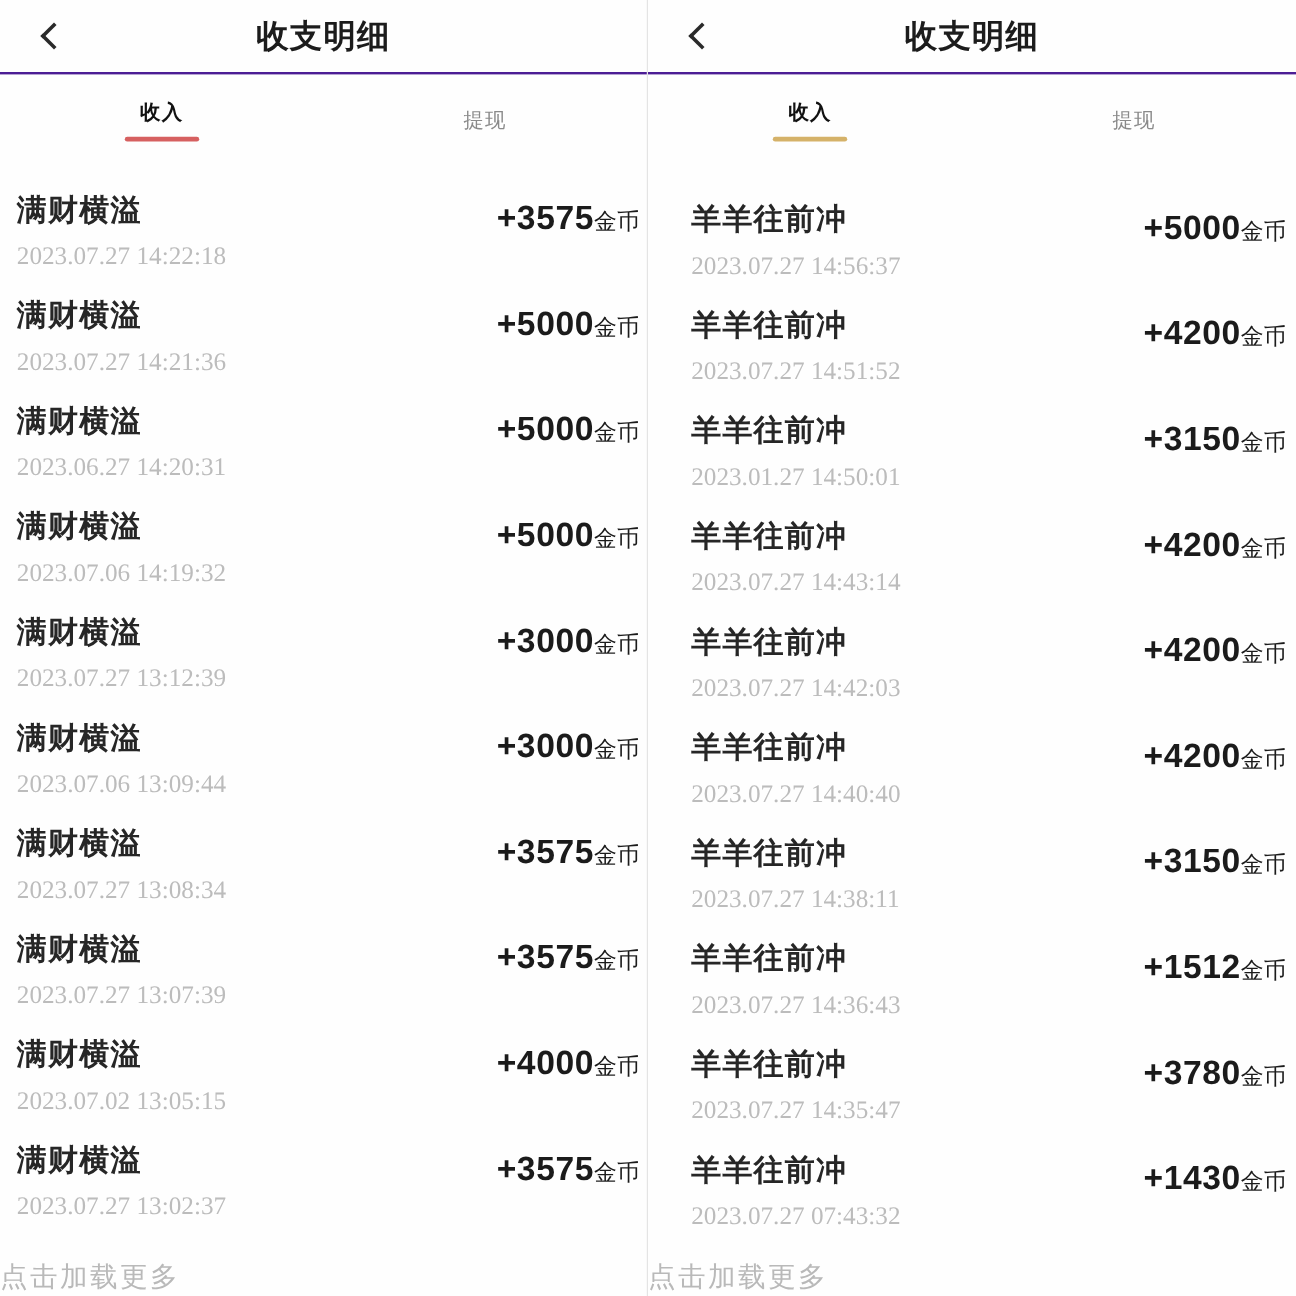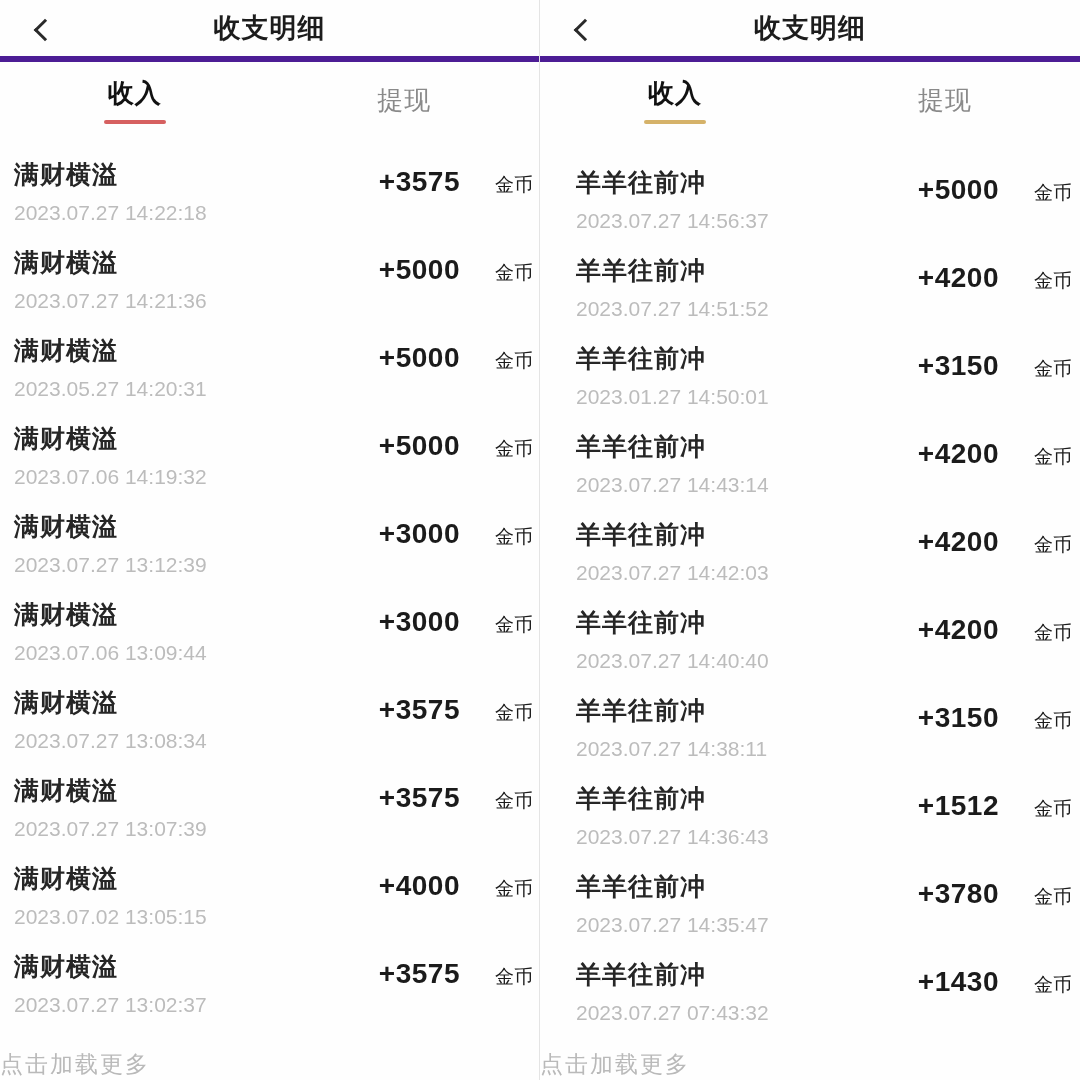--- a/index.html
+++ b/index.html
@@ -18,21 +18,21 @@
     flex-direction: column;
     background: #fefefe;
   }
   .panel-left { border-right: 1px solid #e4e4e4; }
 
   
   .appbar {
     position: relative;
     height: 62px;
     flex: 0 0 62px;
-    border-bottom: 6px solid #4c1d95;
+    border-bottom: 2px solid #4c1d95;
     display: flex;
     align-items: center;
     justify-content: center;
   }
   .back-btn {
     position: absolute;
     left: 24px;
     top: 12px;
     width: 36px;
     height: 36px;
@@ -62,21 +62,21 @@
     display: flex;
     align-items: center;
   }
   .tab {
     width: 50%;
     display: flex;
     flex-direction: column;
     align-items: center;
     cursor: pointer;
   }
-  .tab-label { font-size: 26px; color: #8a8a8a; font-weight: 400; letter-spacing: 1px; }
+  .tab-label { font-size: 17px; color: #8a8a8a; font-weight: 400; letter-spacing: 1px; }
   .tab.active .tab-label { color: #111; font-weight: 700; }
   .tab-underline {
     width: 62px;
     height: 4px;
     border-radius: 2px;
     margin-top: 9px;
   }
 
   
   .txn-list { flex: 1 1 auto; display: flex; flex-direction: column; }
@@ -84,24 +84,24 @@
   .txn-row {
     height: 88px;
     display: flex;
     align-items: center;
     justify-content: space-between;
   }
   .panel-left .txn-row { padding: 0 6px 0 14px; }
   .panel-right .txn-row { padding: 0 8px 0 36px; }
   .txn-left { display: flex; flex-direction: column; margin-top: 19px; }
   .txn-name { font-size: 25px; font-weight: 600; color: #262626; letter-spacing: 1px; }
-  .txn-time { font-size: 21px; color: #bcbcbc; margin-top: 10px; }
+  .txn-time { font-size: 21px; color: #bcbcbc; margin-top: 10px; font-family: Liberation Serif, serif; }
   .txn-amount { white-space: nowrap; color: #1b1b1b; }
   .txn-amount .num { font-size: 28px; font-weight: 600; letter-spacing: 0.5px; }
-  .txn-amount .unit { font-size: 19px; font-weight: 500; margin-left: 35px; }
+  .txn-amount .unit { font-size: 19px; font-weight: 500; }
 
   
   .load-more {
     flex: 0 0 auto;
     text-align: left;
     font-size: 23px;
     color: #b9b9b9;
     letter-spacing: 2px;
     cursor: pointer;
   }
@@ -144,21 +144,21 @@
       <span class="txn-time">2023.07.27 14:21:36</span>
     </div>
     <div class="txn-amount">
       <span class="num">+5000</span><span class="unit">金币</span>
     </div>
   </div>
 
   <div class="txn-row">
     <div class="txn-left">
       <span class="txn-name">满财横溢</span>
-      <span class="txn-time">2023.05.27 14:20:31</span>
+      <span class="txn-time">2023.06.27 14:20:31</span>
     </div>
     <div class="txn-amount">
       <span class="num">+5000</span><span class="unit">金币</span>
     </div>
   </div>
 
   <div class="txn-row">
     <div class="txn-left">
       <span class="txn-name">满财横溢</span>
       <span class="txn-time">2023.07.06 14:19:32</span>

